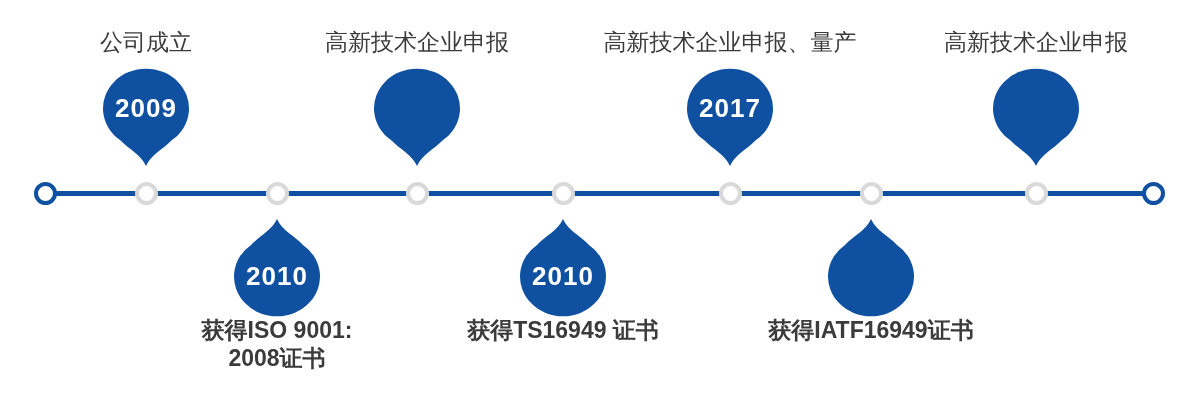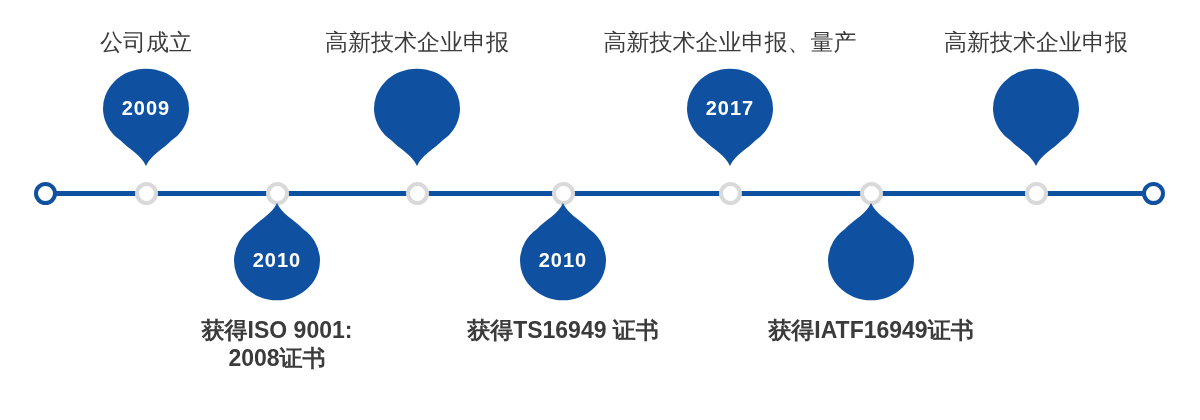--- a/index.html
+++ b/index.html
@@ -52,29 +52,29 @@
     border-radius:50%;
     z-index:2;
   }
   .balloon{
     position:absolute;
     left:-50px;
     width:100px;height:98px;
     z-index:2;
   }
   .milestone.top .balloon{top:68px;}
-  .milestone.bottom .balloon{top:203px;}
+  .milestone.bottom .balloon{top:219px;}
   .balloon svg{display:block;width:100px;height:98px;}
   .balloon path{fill:var(--primary);}
   .year{
     position:absolute;
     left:0;width:100%;height:81px;
     display:flex;align-items:center;justify-content:center;
     color:var(--year);
-    font-size:20px;font-weight:bold;
+    font-size:26px;font-weight:bold;
     letter-spacing:1px;
   }
   .milestone.top .year{top:0;}
   .milestone.bottom .year{top:17px;}
   .label{
     position:absolute;
     left:-170px;width:340px;
     text-align:center;
     color:var(--label);
     font-size:23px;

